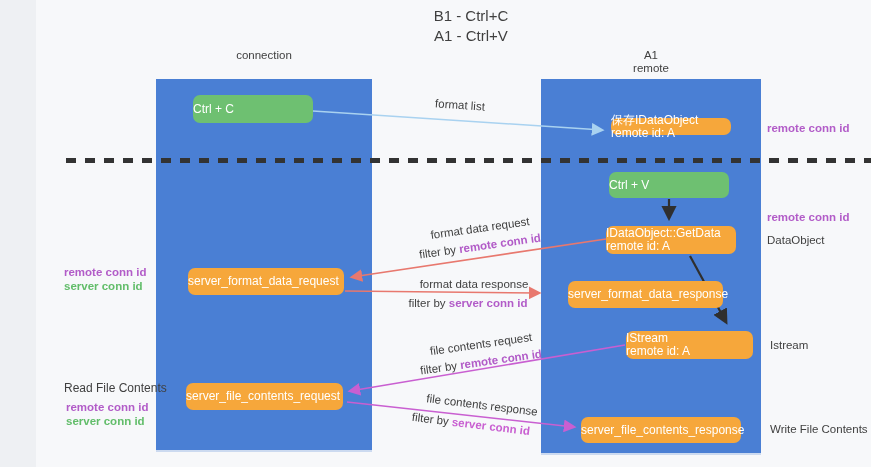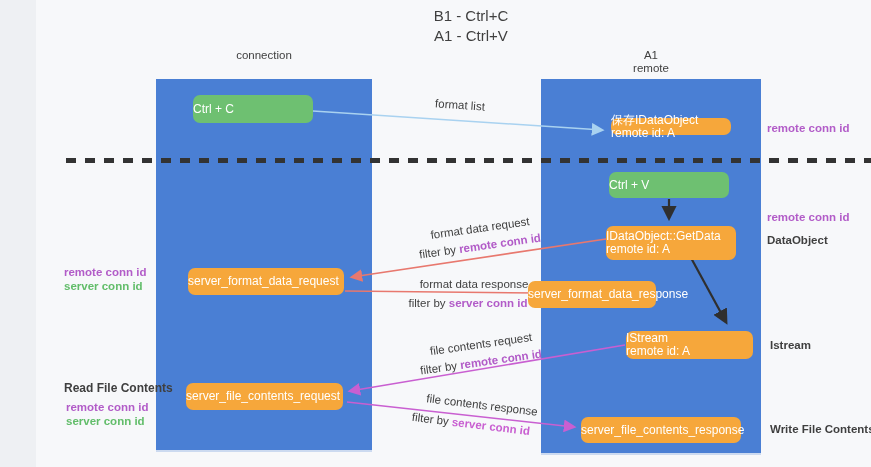--- a/index.html
+++ b/index.html
@@ -43,21 +43,21 @@
   }
   .node{
     display:flex;flex-direction:column;align-items:flex-start;justify-content:center;
     color:#fff;text-align:center;
     font-size:12px;line-height:13px;
     z-index:3;
     border-radius:7px;
   }
   .node-green{background:var(--node-green,#6ec071);}
   .node-orange{background:var(--node-orange,#f6a73b);}
-  .side-label{font-size:11.5px;color:#3f3f3f;white-space:nowrap;z-index:3;font-weight:bold;}
+  .side-label{font-size:11.5px;color:#3f3f3f;white-space:nowrap;z-index:3;}
   .id-purple{color:var(--remote-conn-purple,#b25cc8);font-weight:bold;}
   .id-green{color:var(--server-conn-green,#62bd6a);font-weight:bold;}
   .id-magenta{color:var(--arrow-magenta,#c95fd1);font-weight:bold;}
   .arrow-label{
     width:180px;text-align:center;
     font-size:11.5px;color:#3f3f3f;
     white-space:nowrap;z-index:4;
   }
   .svg-overlay{left:0;top:0;z-index:2;pointer-events:none;}
   .st-blue{stroke:var(--arrow-light-blue,#a9d2f0);stroke-width:1.6;fill:none;}
@@ -122,30 +122,30 @@
 
   <div class="abs node node-orange" style="left:575px;top:118px;width:120px;height:17px;">
     <div>保存IDataObject</div>
     <div>remote id: A</div>
   </div>
 
   <div class="abs node node-green" style="left:573px;top:172px;width:120px;height:26px;">
     <div>Ctrl + V</div>
   </div>
 
-  <div class="abs node node-orange" style="left:570px;top:226px;width:130px;height:34px;">
+  <div class="abs node node-orange" style="left:570px;top:226px;width:130px;height:28px;">
     <div>IDataObject::GetData</div>
     <div>remote id: A</div>
   </div>
 
   <div class="abs node node-orange" style="left:152px;top:268px;width:156px;height:27px;">
     <div>server_format_data_request</div>
   </div>
 
-  <div class="abs node node-orange" style="left:492px;top:281px;width:128px;height:27px;">
+  <div class="abs node node-orange" style="left:532px;top:281px;width:155px;height:27px;">
     <div>server_format_data_response</div>
   </div>
 
   <div class="abs node node-orange" style="left:590px;top:331px;width:127px;height:28px;">
     <div>IStream</div>
     <div>remote id: A</div>
   </div>
 
   <div class="abs node node-orange" style="left:150px;top:383px;width:157px;height:27px;">
     <div>server_file_contents_request</div>

